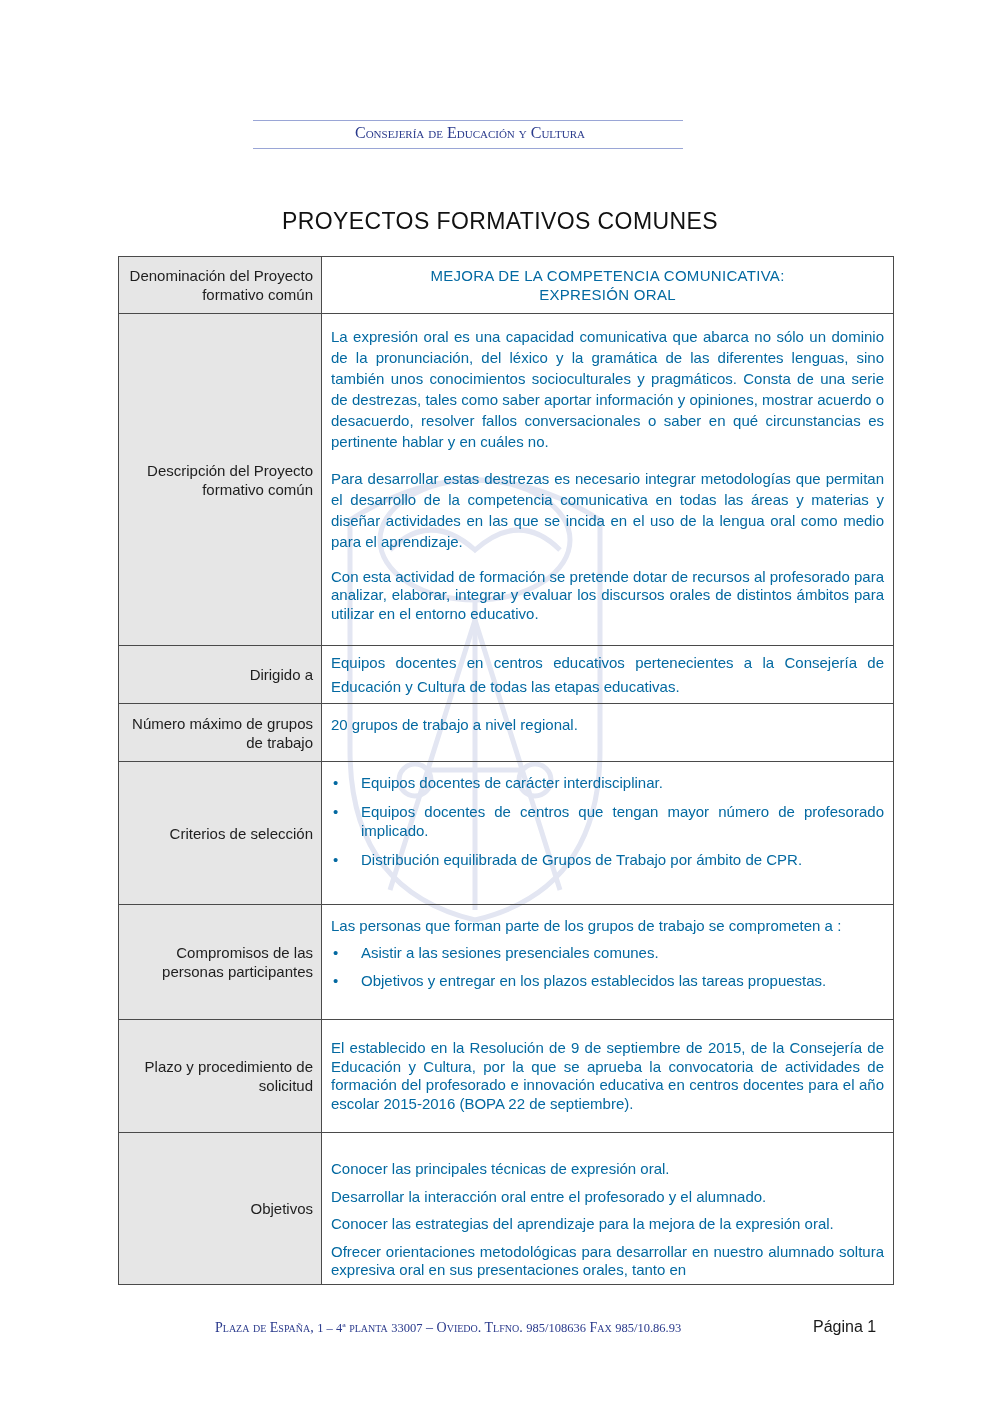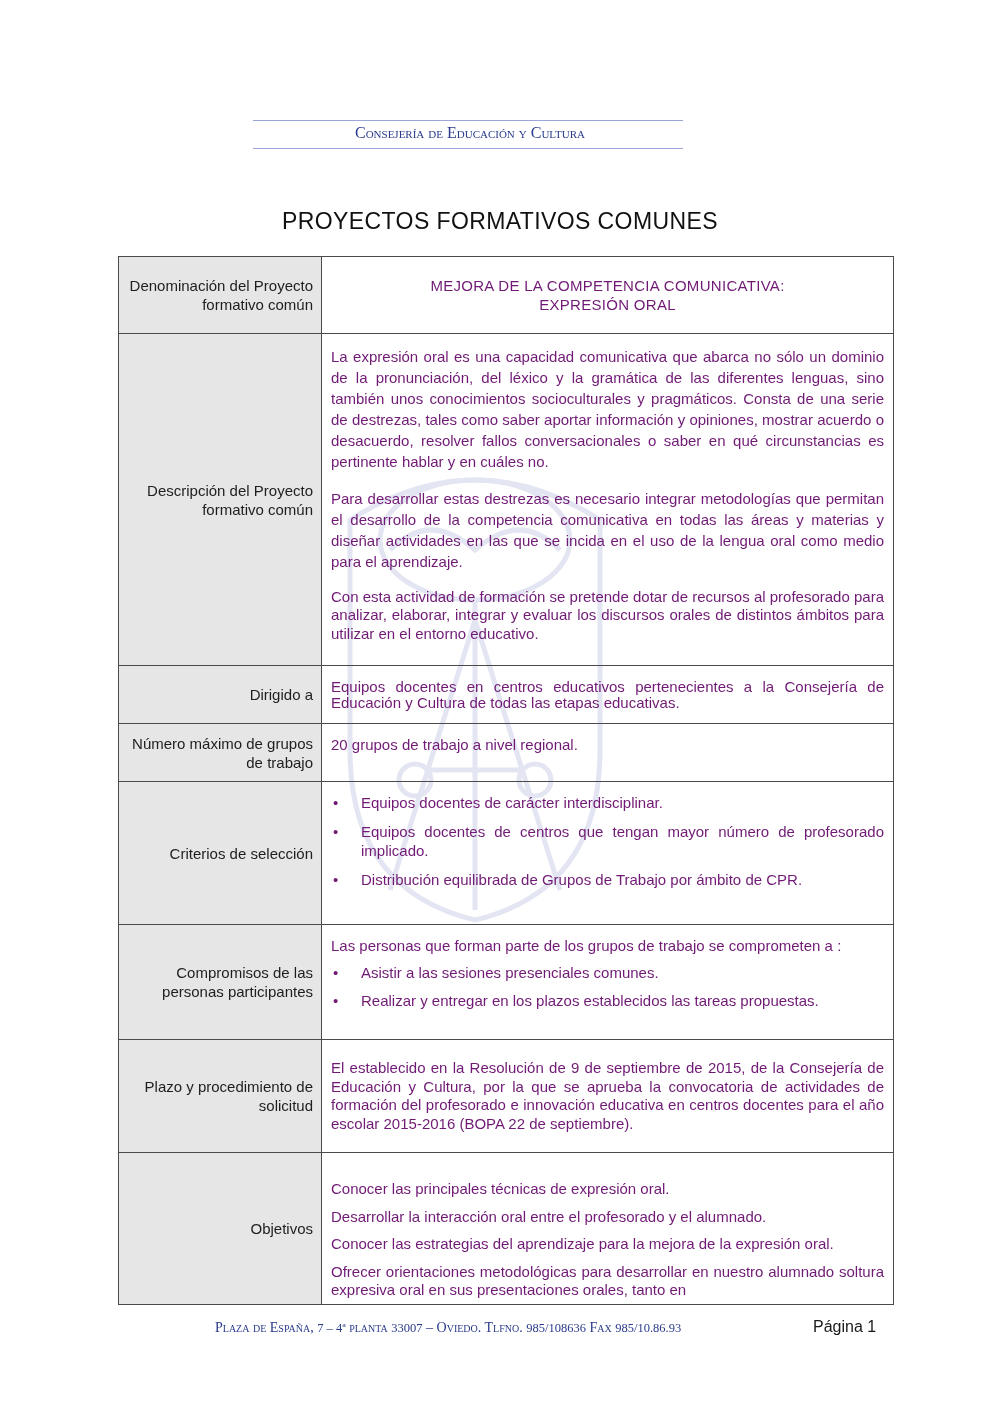--- a/index.html
+++ b/index.html
@@ -23,21 +23,21 @@
 
   
   .watermark { position: absolute; left: 330px; top: 450px; width: 290px; height: 480px; pointer-events: none; }
 
   
   table.main { position: absolute; left: 118px; top: 256px; width: 776px;
                border-collapse: collapse; table-layout: fixed; }
   table.main td { border: 1px solid #4a4a4a; vertical-align: middle; font-size: 15px; line-height: 19px; }
   td.label { width: 190px; background: rgba(224,224,224,0.82); text-align: right;
              padding: 0 8px 0 4px; color: #1e1e1e; }
-  td.value { padding: 3px 9px 3px 9px; text-align: justify; color: #701a75; background: transparent; margin-left: 15px; }
+  td.value { padding: 3px 9px 3px 9px; text-align: justify; color: #0369a1; background: transparent; margin-left: 15px; }
   td.value p { margin: 0; }
   .title-cell { text-align: center !important; font-size: 15.5px; letter-spacing: 0.3px; line-height: 18px; }
   .desc p { line-height: 21px; }
   .desc p + p { margin-top: 16px; }
   .desc p.tight { line-height: 18.5px; }
   ul.bul { list-style: none; margin: 0; padding: 0; }
   ul.bul li { position: relative; padding-left: 30px; margin: 0; }
   ul.bul li::before { content: "•"; position: absolute; left: 2px; top: 0; font-size: 15px; }
   .cond { font-family: "Liberation Sans", sans-serif; font-stretch: condensed; }
   .obj p { margin: 0; }
@@ -66,40 +66,40 @@
       <path d="M60 100 Q100 60 145 100 Q190 60 230 100"></path>
       <path d="M145 170 L60 440 M145 170 L230 440 M100 320 L190 320"></path>
       <path d="M145 150 L145 460"></path>
       <circle cx="85" cy="330" r="16"></circle>
       <circle cx="205" cy="330" r="16"></circle>
     </g>
   </svg>
 
   <table class="main">
     <tbody>
-        <tr style="height:77px">
+        <tr style="height:57px">
       <td class="label">Denominación del Proyecto formativo común</td>
       <td class="value title-cell">
         <div>MEJORA DE LA COMPETENCIA COMUNICATIVA:</div>
         <div>EXPRESIÓN ORAL</div>
       </td>
     </tr>
 
     <tr style="height:332px">
       <td class="label">Descripción del Proyecto formativo común</td>
       <td class="value desc" style="padding-top:2px;padding-bottom:12px">
         <p>La expresión oral es una capacidad comunicativa que abarca no sólo un dominio de la pronunciación, del léxico y la gramática de las diferentes lenguas, sino también unos conocimientos socioculturales y pragmáticos. Consta de una serie de destrezas, tales como saber aportar información y opiniones, mostrar acuerdo o desacuerdo, resolver fallos conversacionales o saber en qué circunstancias es pertinente hablar y en cuáles no.</p>
         <p>Para desarrollar estas destrezas es necesario integrar metodologías que permitan el desarrollo de la competencia comunicativa en todas las áreas y materias y diseñar actividades en las que se incida en el uso de la lengua oral como medio para el aprendizaje.</p>
         <p class="tight">Con esta actividad de formación se pretende dotar de recursos al profesorado para analizar, elaborar, integrar y evaluar los discursos orales de distintos ámbitos para utilizar en el entorno educativo.</p>
       </td>
     </tr>
 
     <tr style="height:58px">
       <td class="label">Dirigido a</td>
-      <td class="value cond" style="line-height:16px">Equipos  docentes en centros educativos pertenecientes a la Consejería de Educación y Cultura de todas las etapas educativas.</td>
+      <td class="value cond" style="line-height:24px">Equipos  docentes en centros educativos pertenecientes a la Consejería de Educación y Cultura de todas las etapas educativas.</td>
     </tr>
 
     <tr style="height:58px">
       <td class="label">Número máximo de grupos de trabajo</td>
       <td class="value cond" style="vertical-align:top;padding-top:11px">20 grupos de trabajo a nivel regional.</td>
     </tr>
 
     <tr style="height:143px">
       <td class="label">Criterios de selección</td>
       <td class="value cond" style="vertical-align:top;padding-top:11px">
@@ -110,21 +110,21 @@
         </ul>
       </td>
     </tr>
 
     <tr style="height:115px">
       <td class="label">Compromisos de las personas participantes</td>
       <td class="value cond" style="vertical-align:top;padding-top:11px">
         <p style="margin-bottom:8px">Las personas que forman parte de los grupos de trabajo se comprometen a :</p>
         <ul class="bul">
           <li style="margin-bottom:9px">Asistir a las sesiones presenciales comunes.</li>
-          <li>Realizar y entregar en los plazos establecidos las tareas propuestas.</li>
+          <li>Objetivos y entregar en los plazos establecidos las tareas propuestas.</li>
         </ul>
       </td>
     </tr>
 
     <tr style="height:113px">
       <td class="label">Plazo y procedimiento de solicitud</td>
       <td class="value cond" style="line-height:18.5px">El establecido en la Resolución de 9 de septiembre de 2015, de la Consejería de Educación y Cultura, por la que se aprueba la convocatoria de actividades de formación del profesorado e innovación educativa en centros docentes para el año escolar 2015-2016 (BOPA 22 de septiembre).</td>
     </tr>
 
     <tr style="height:152px">
@@ -133,16 +133,16 @@
         <p>Conocer las principales técnicas de expresión oral.</p>
         <p>Desarrollar la interacción oral entre el profesorado y el alumnado.</p>
         <p>Conocer las estrategias del aprendizaje para la mejora de la expresión oral.</p>
         <p>Ofrecer orientaciones  metodológicas para desarrollar en nuestro alumnado soltura expresiva oral en sus presentaciones orales, tanto en</p>
       </td>
     </tr>
   </tbody>
     </table>
 
   <div class="footer">
-    <span>Plaza de España, </span><span class="num">7 – 4ª</span><span> planta </span><span class="num">33007</span><span> – Oviedo. Tlfno. </span><span class="num">985/108636</span><span> Fax </span><span class="num">985/10.86.93</span>
+    <span>Plaza de España, </span><span class="num">1 – 4ª</span><span> planta </span><span class="num">33007</span><span> – Oviedo. Tlfno. </span><span class="num">985/108636</span><span> Fax </span><span class="num">985/10.86.93</span>
   </div>
   <div class="page-num">Página 1</div>
 </div>
 
 </body></html>

